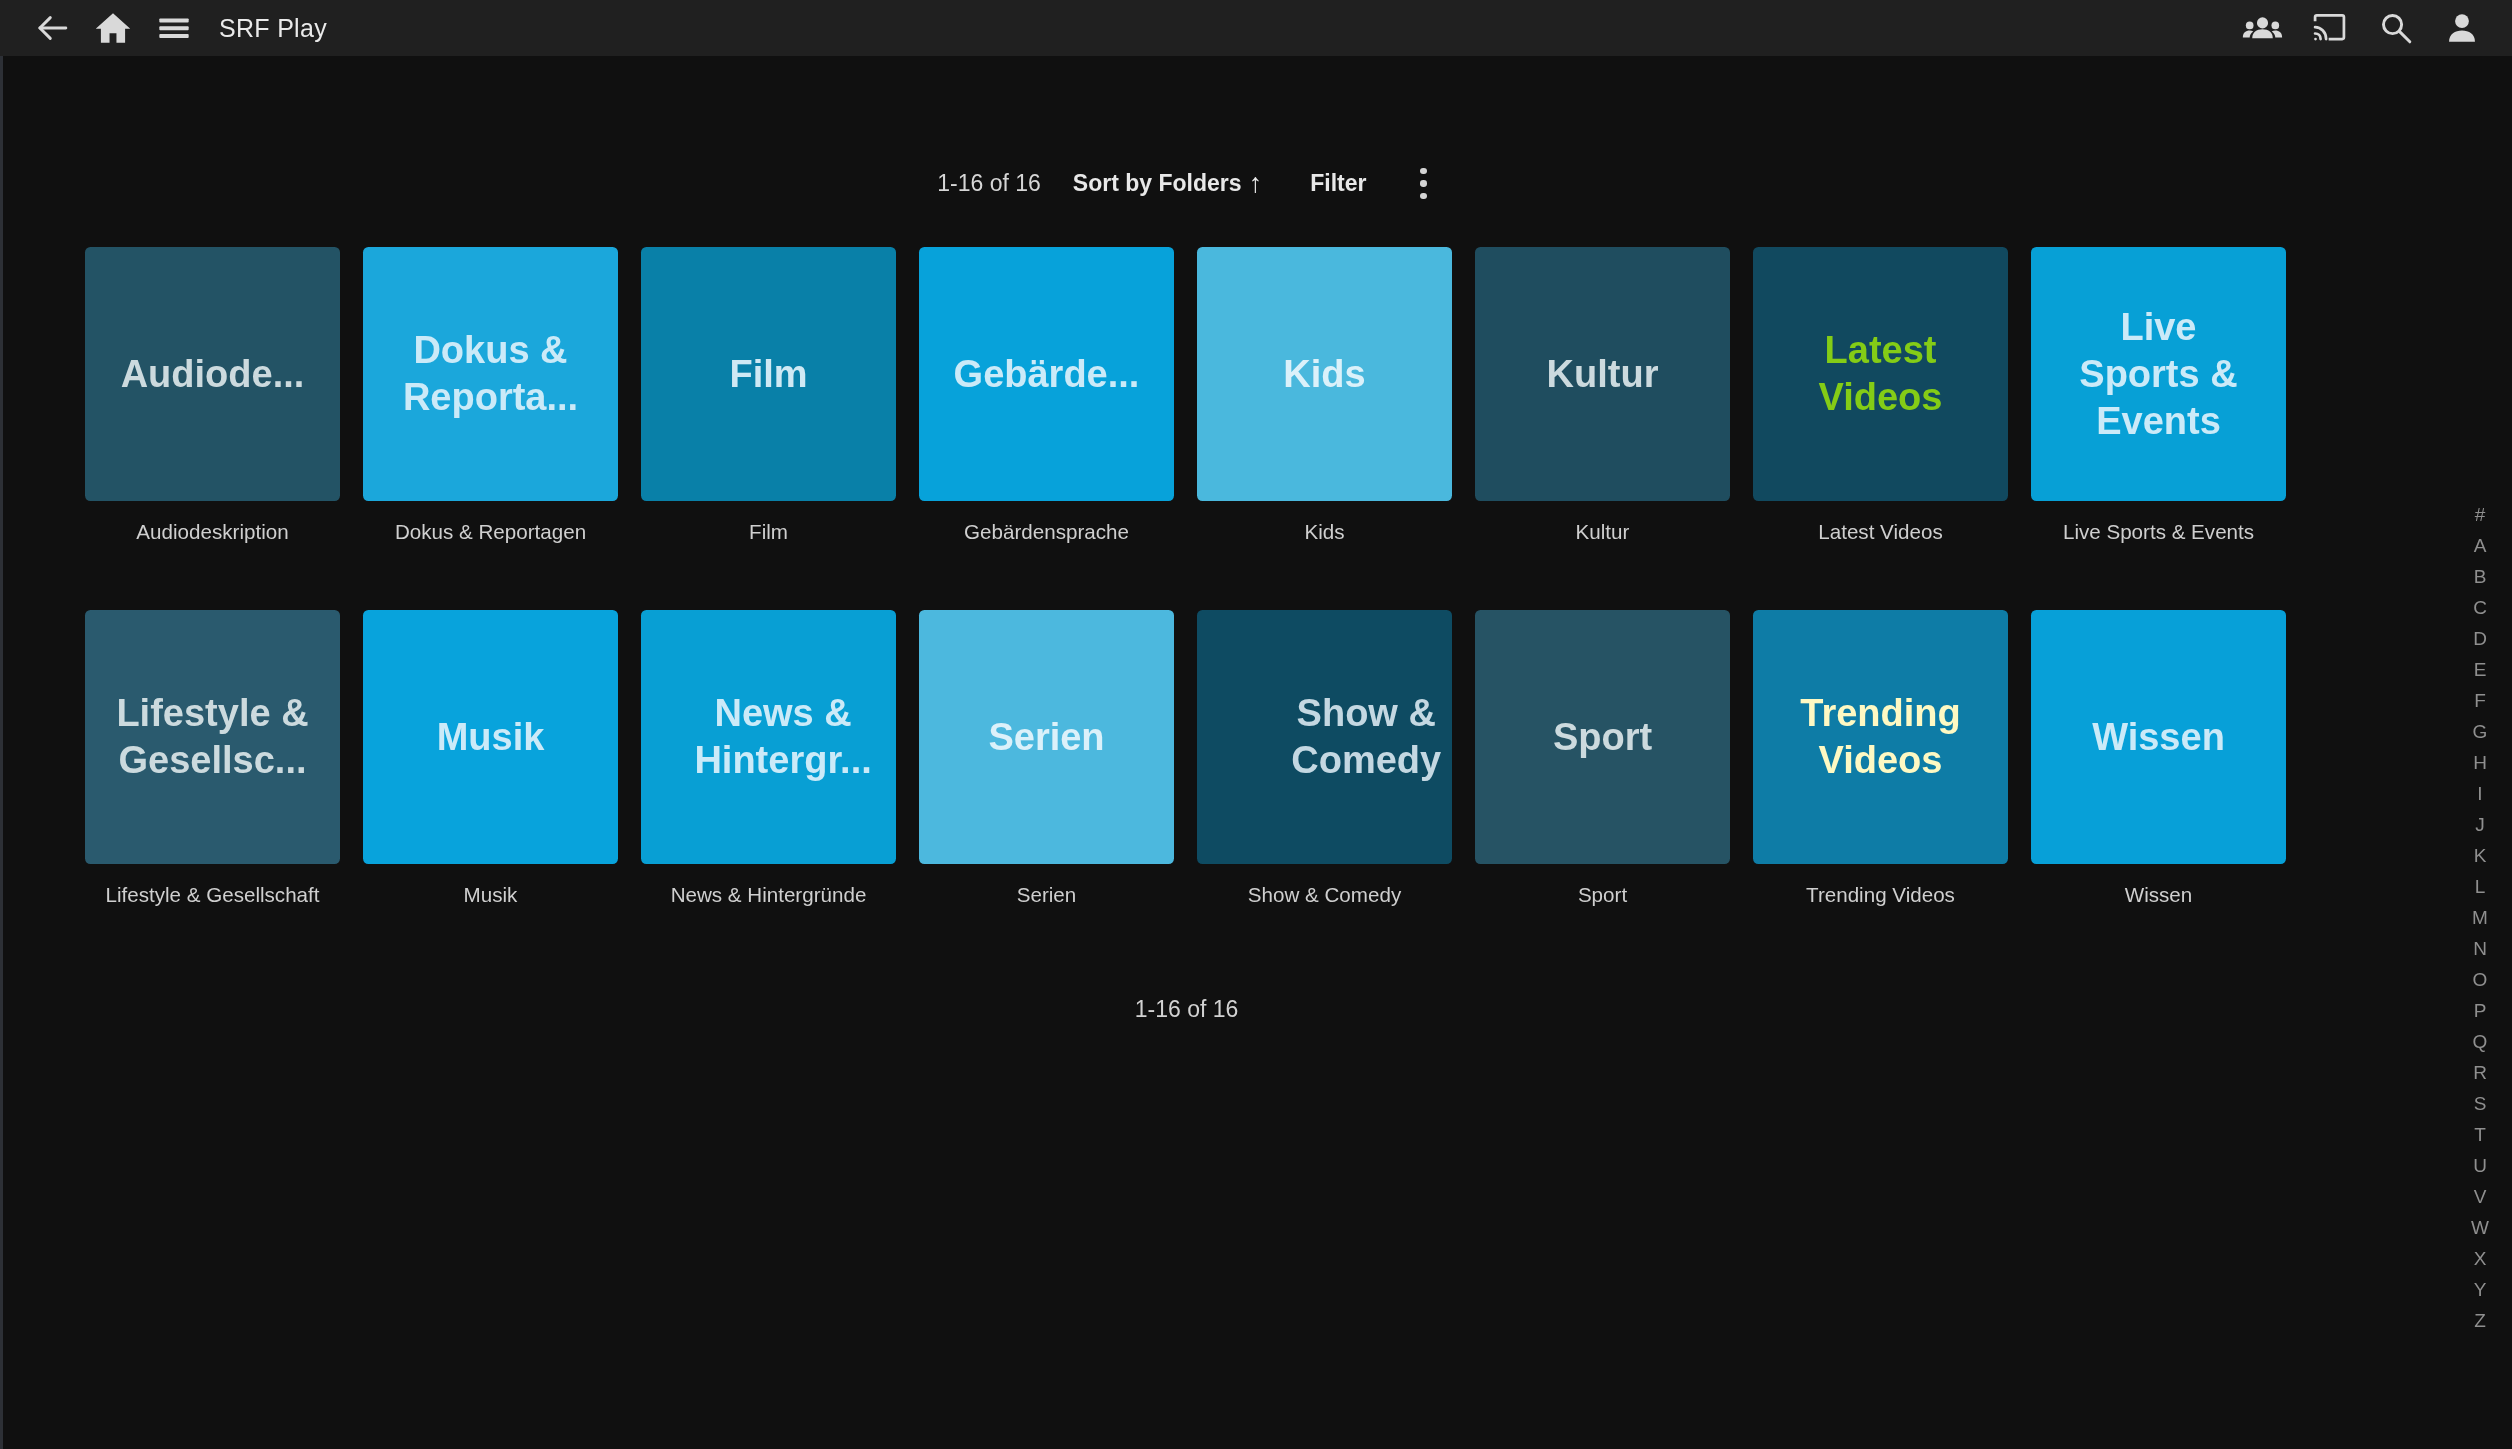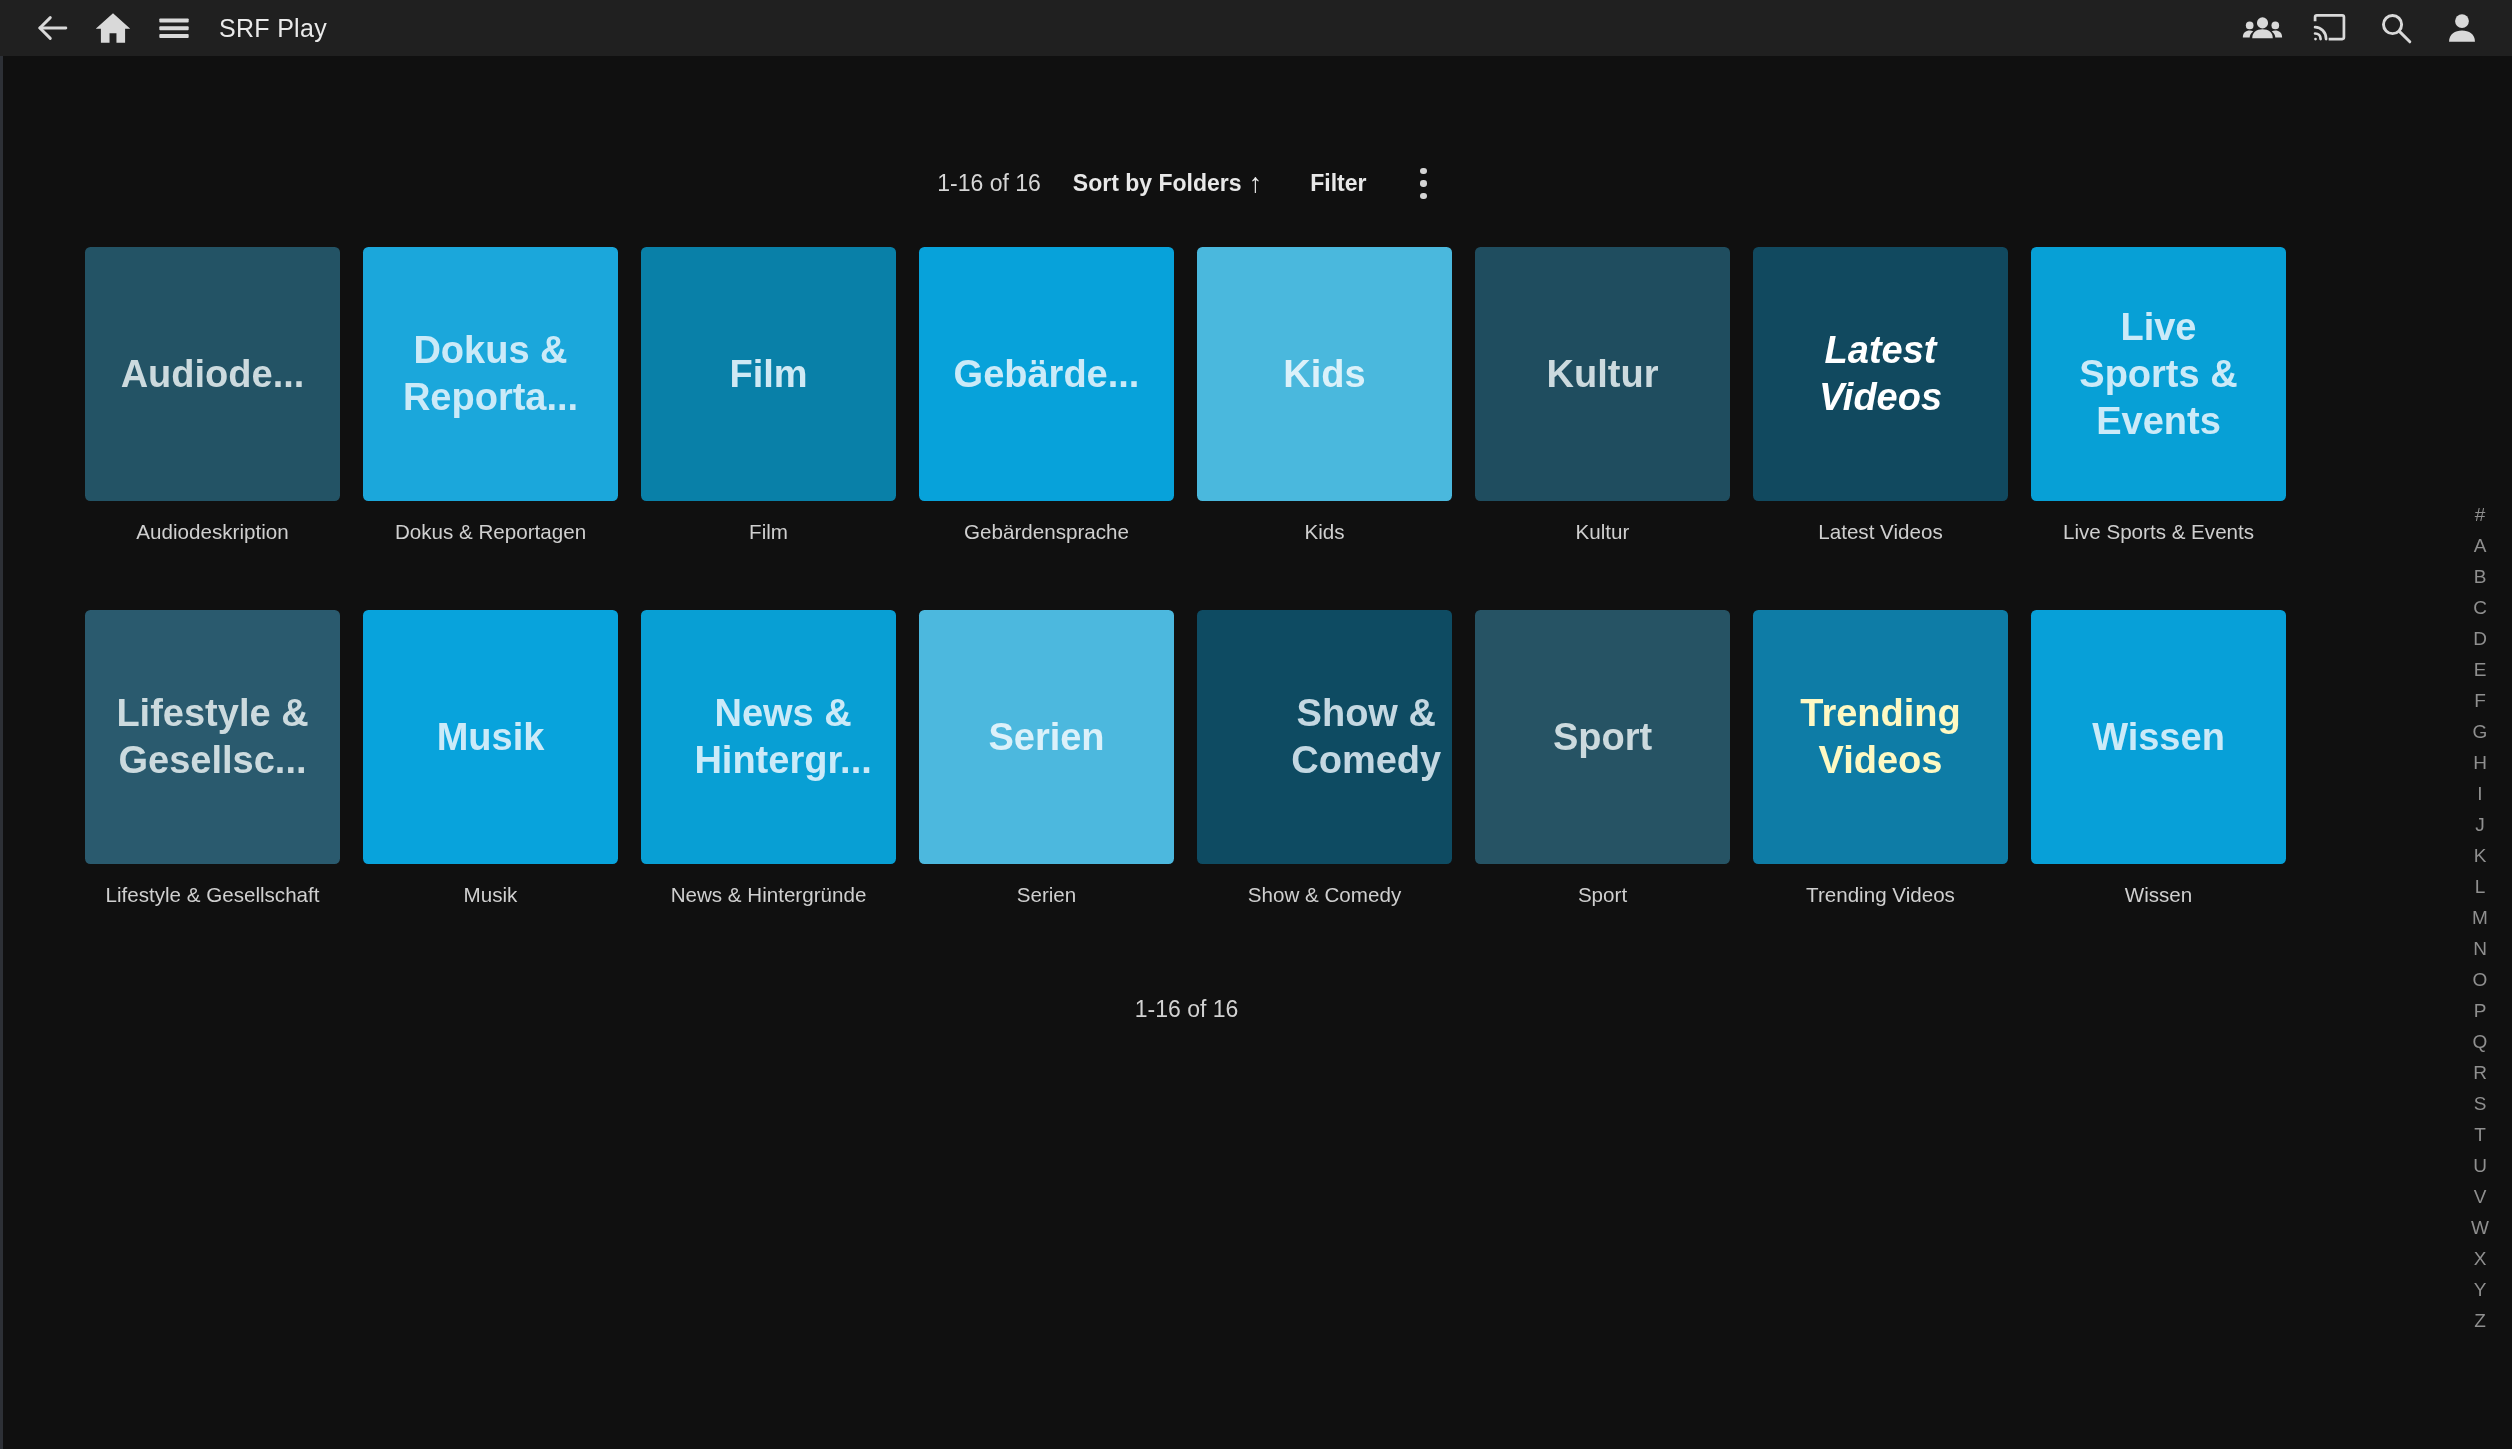--- a/index.html
+++ b/index.html
@@ -224,21 +224,21 @@
 
   <div class="cell">
     <div class="tile" style="background: rgb(31, 77, 95);">
       <span class="tile-title" style="color: rgb(204, 218, 222);">Kultur</span>
     </div>
     <div class="tile-label">Kultur</div>
   </div>
 
   <div class="cell">
     <div class="tile" style="background: rgb(17, 73, 95);">
-      <span class="tile-title" style="color: #ffffff; font-style: italic;">Latest
+      <span class="tile-title" style="color: #84cc16;">Latest
 Videos</span>
     </div>
     <div class="tile-label">Latest Videos</div>
   </div>
 
   <div class="cell">
     <div class="tile" style="background: rgb(7, 160, 214);">
       <span class="tile-title" style="color: rgb(203, 234, 248);">Live
 Sports &amp;
 Events</span>

